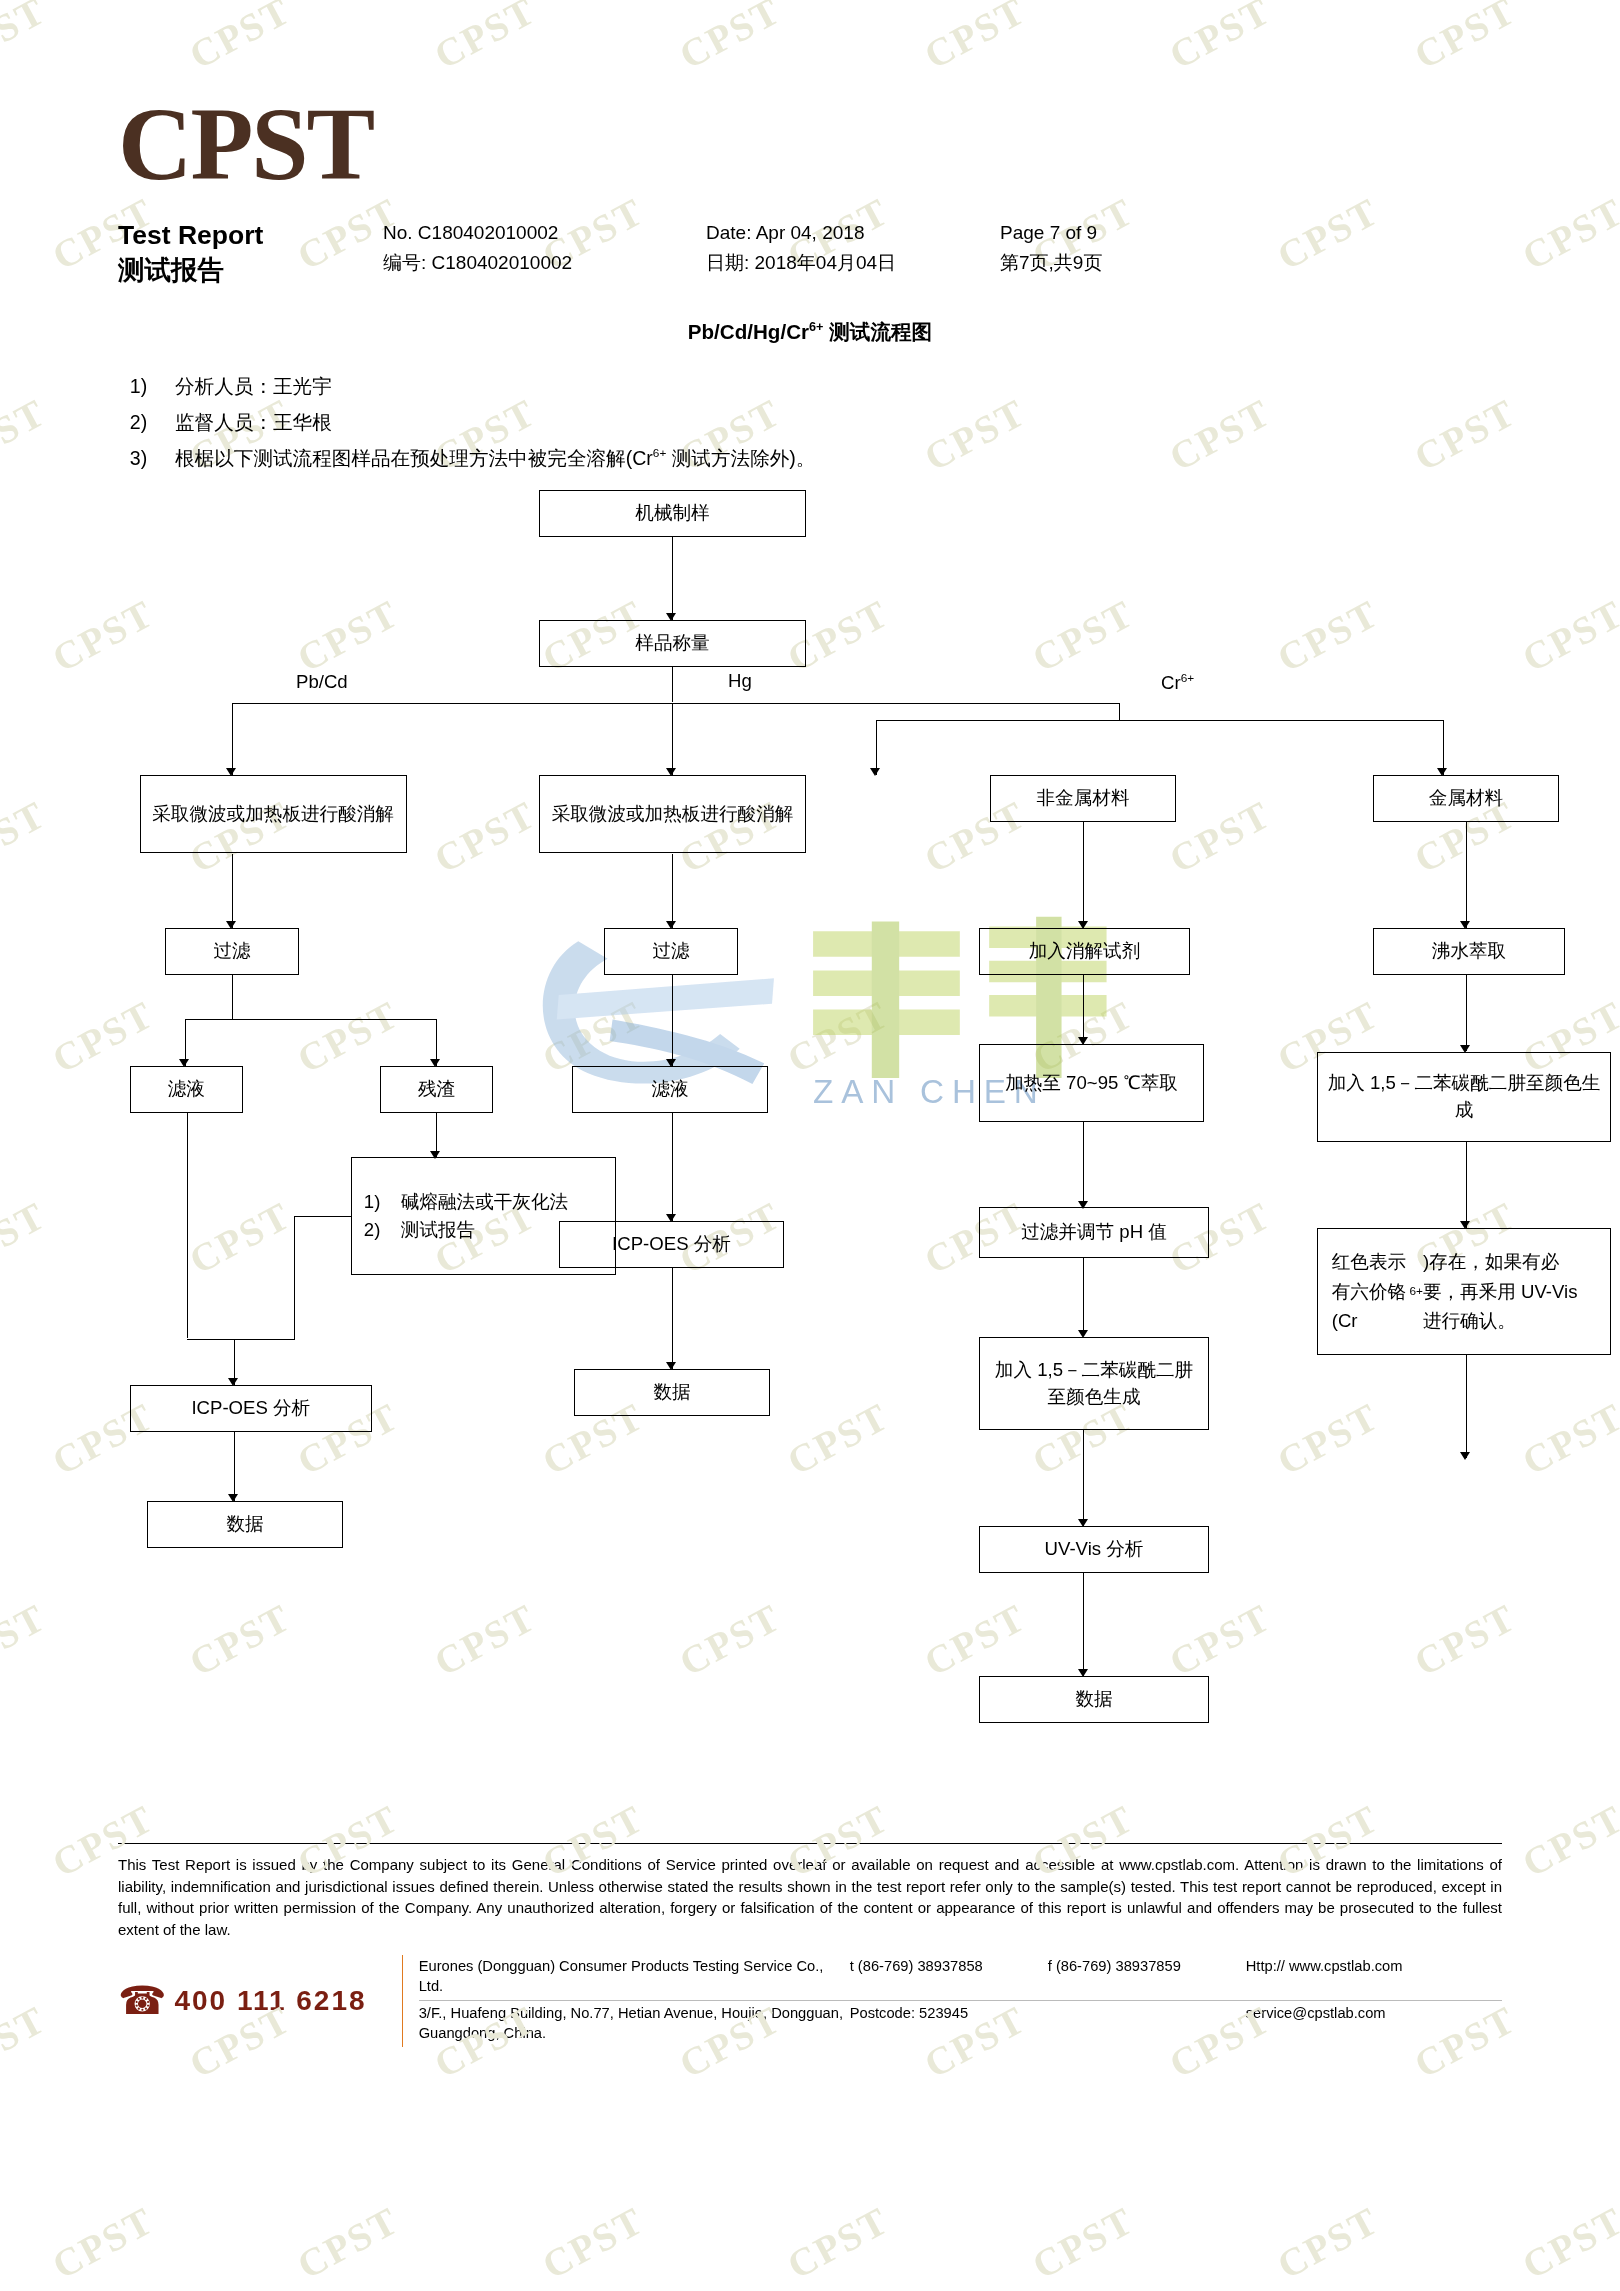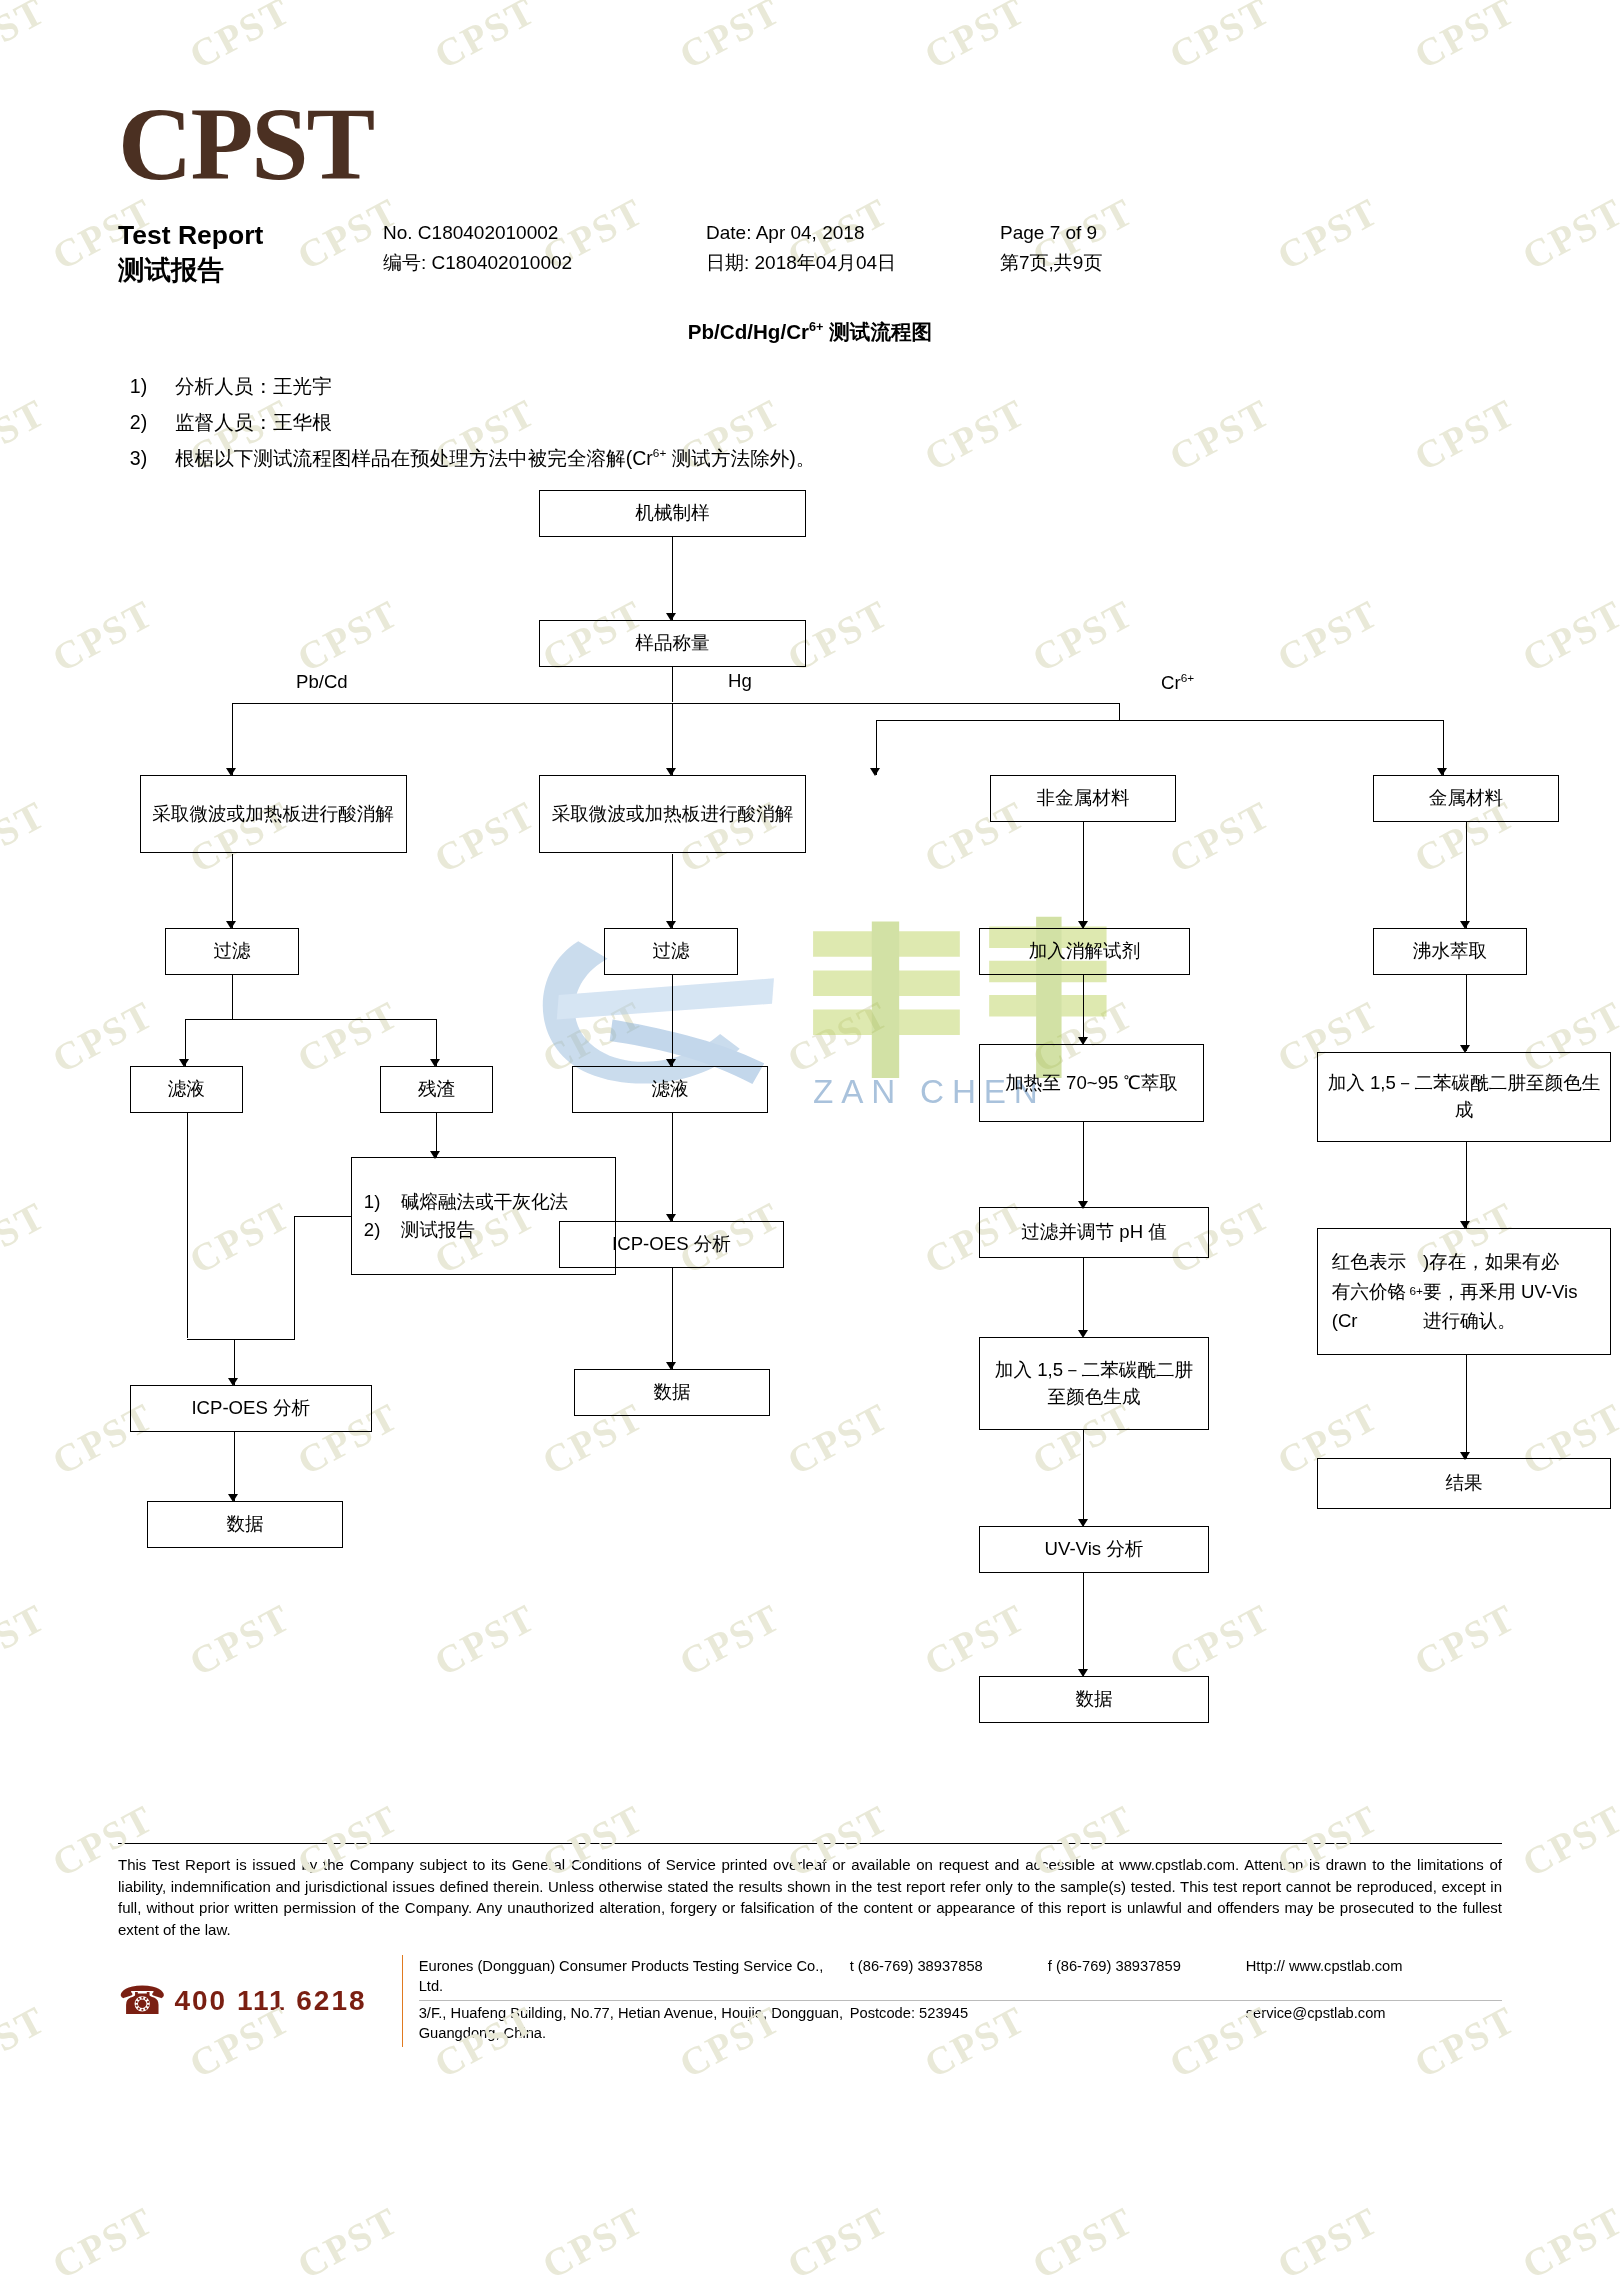--- a/index.html
+++ b/index.html
@@ -370,30 +370,29 @@
     <div class="ln v" style="left:965px;top:940px;height:96px;"></div>
     <div class="arrow" style="left:960px;top:1029px;"></div>
     <div class="box" style="left:861px;top:1036px;width:230px;height:47px;">UV-Vis 分析</div>
     <div class="ln v" style="left:965px;top:1083px;height:103px;"></div>
     <div class="arrow" style="left:960px;top:1179px;"></div>
     <div class="box" style="left:861px;top:1186px;width:230px;height:47px;">数据</div>
 
     <div class="box" style="left:1255px;top:285px;width:186px;height:47px;">金属材料</div>
     <div class="ln v" style="left:1348px;top:332px;height:106px;"></div>
     <div class="arrow" style="left:1342px;top:431px;"></div>
-    <div class="box" style="left:1255px;top:438px;width:154px;height:47px;">沸水萃取</div>
+    <div class="box" style="left:1255px;top:438px;width:192px;height:47px;">沸水萃取</div>
     <div class="ln v" style="left:1348px;top:485px;height:76px;"></div>
     <div class="arrow" style="left:1342px;top:555px;"></div>
     <div class="box" style="left:1199px;top:562px;width:294px;height:90px;">加入 1,5－二苯碳酰二肼至颜色生成</div>
     <div class="ln v" style="left:1348px;top:652px;height:86px;"></div>
     <div class="arrow" style="left:1342px;top:731px;"></div>
     <div class="box left-align" style="left:1199px;top:738px;width:294px;height:127px;padding:9.8px 13.7px;line-height:1.6;" id="redNote">红色表示有六价铬(Cr<sup>6+</sup>)存在，如果有必要，再釆用 UV-Vis 进行确认。</div>
     <div class="ln v" style="left:1348px;top:865px;height:103px;"></div>
     <div class="arrow" style="left:1342px;top:962px;"></div>
-    <div class="box" style="left:1199px;top:968px;width:294px;height:51px;">结果</div>
   </div>
 </div>
 
 <div class="foot-rule"></div>
 <div style="padding:0 118px;">
   <div class="disclaimer">This Test Report is issued by the Company subject to its General Conditions of Service printed overleaf or available on request and accessible at www.cpstlab.com. Attention is drawn to the limitations of liability, indemnification and jurisdictional issues defined therein. Unless otherwise stated the results shown in the test report refer only to the sample(s) tested. This test report cannot be reproduced, except in full, without prior written permission of the Company. Any unauthorized alteration, forgery or falsification of the content or appearance of this report is unlawful and offenders may be prosecuted to the fullest extent of the law.</div>
   <div class="foot-bottom">
     <div class="phone-wrap">
       <span class="phone-ico">☎</span>
       <span class="phone-num">400 111 6218</span>

